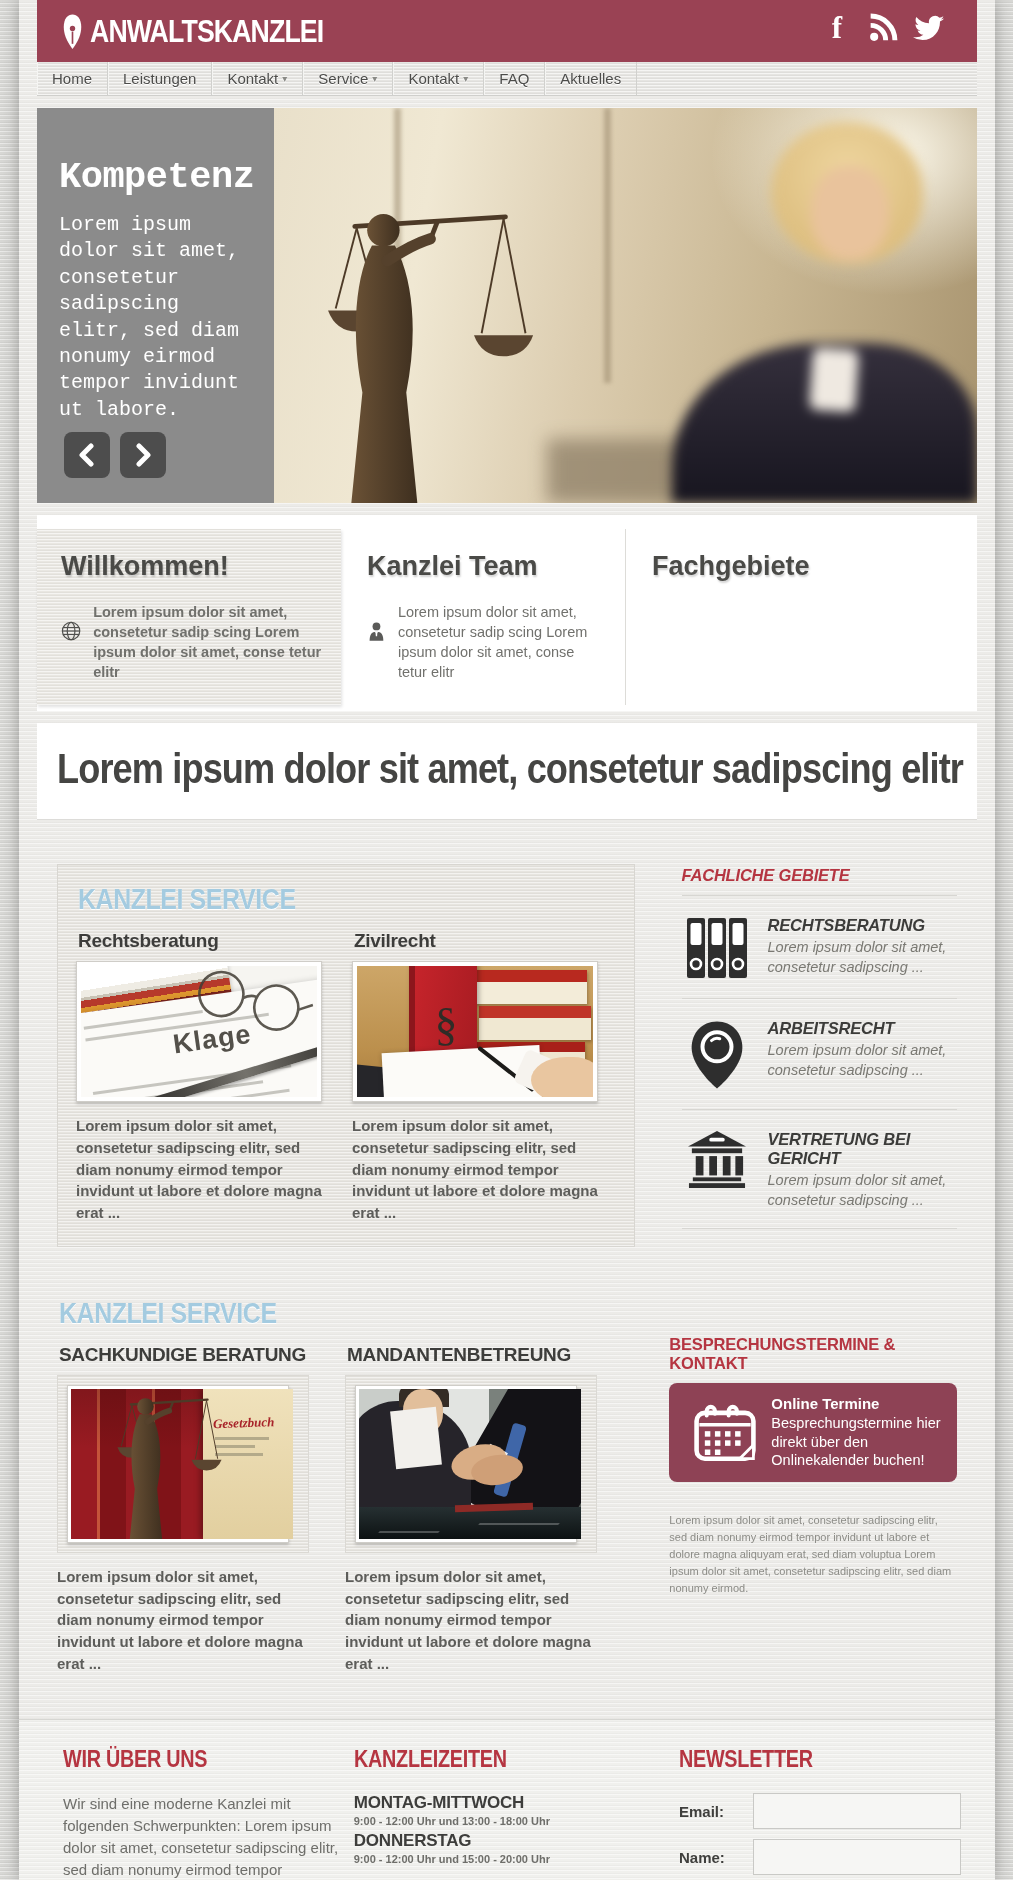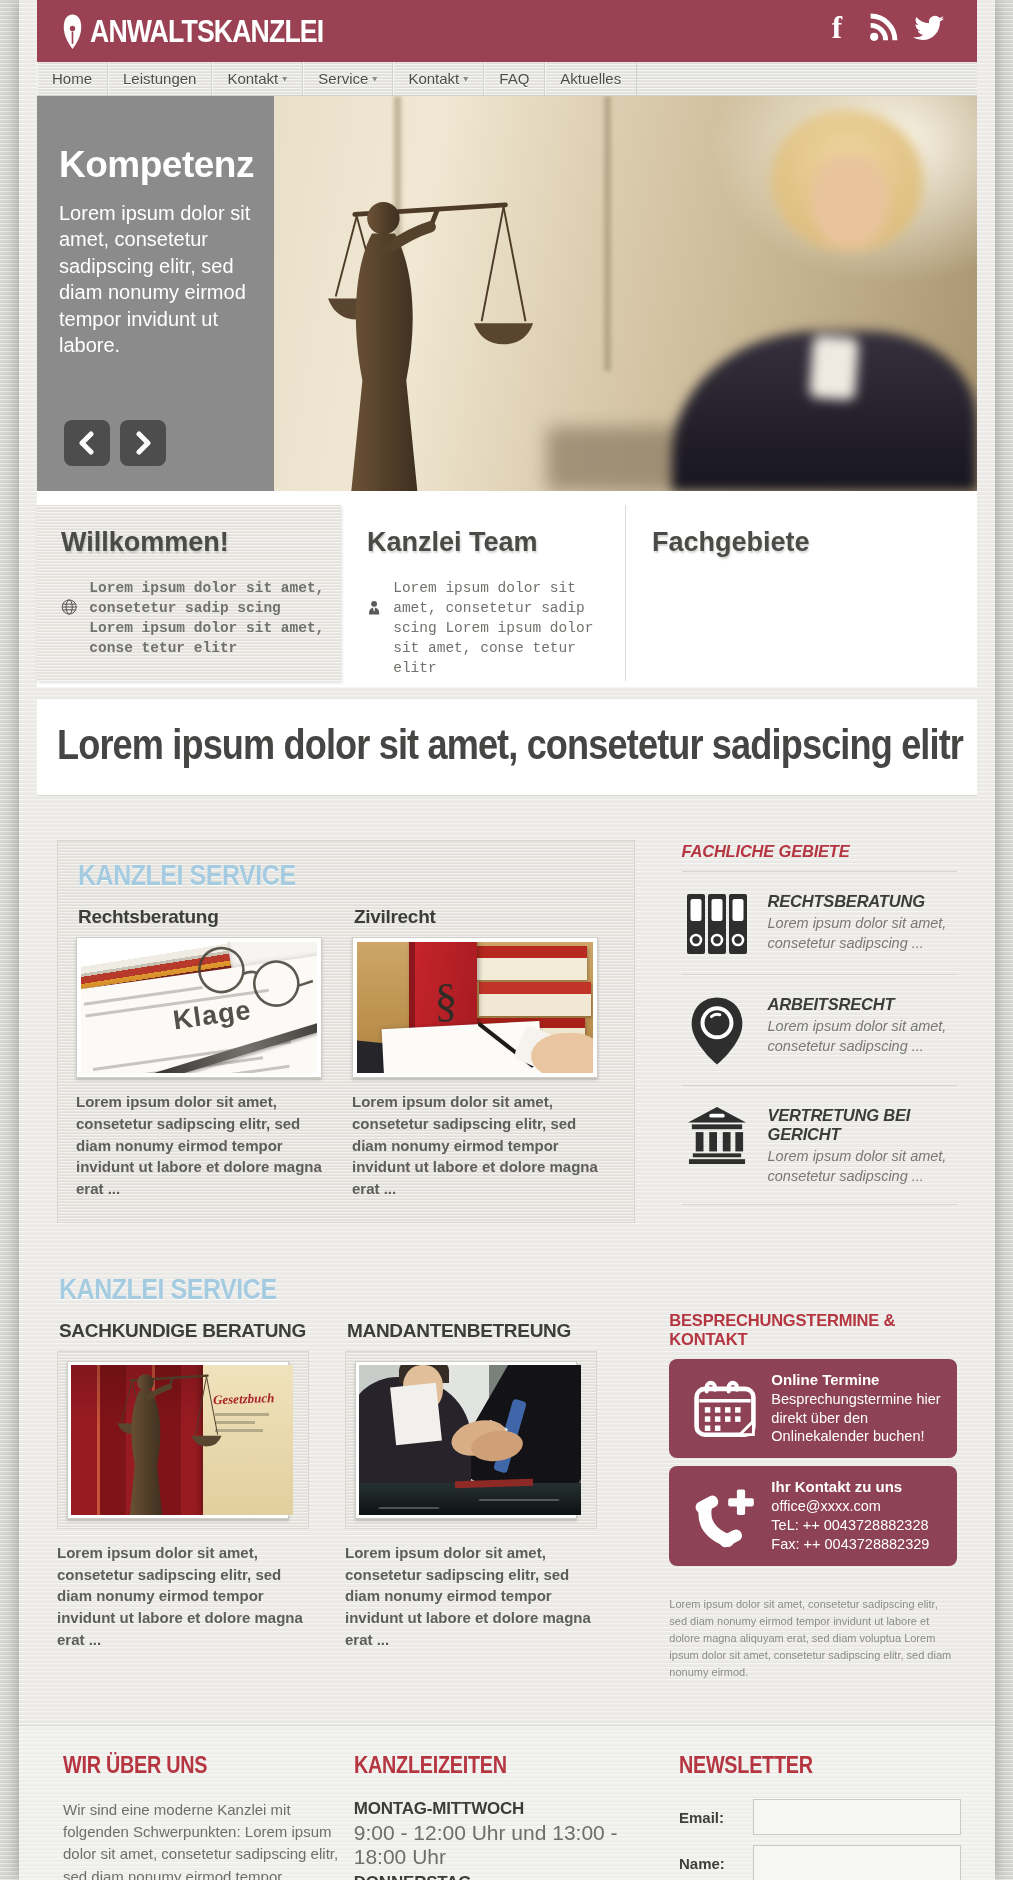--- a/index.html
+++ b/index.html
@@ -25,21 +25,21 @@
 
   
   .nav{margin:0 18px;height:33px;background:#e6e5e2;
     background-image:repeating-linear-gradient(0deg,rgba(255,255,255,.6) 0 1px,rgba(0,0,0,.03) 1px 2px,transparent 2px 3px);
     border-bottom:1px solid #cfcfcc;display:flex;}
   .nav-item{line-height:33px;padding:0 15px;font-size:15px;color:#4c4c4a;cursor:pointer;
     border-right:1px solid #d1d1ce;box-shadow:inset 1px 0 0 #f5f5f3;text-shadow:0 1px 0 #fff;white-space:nowrap;}
   .nav-item .caret{font-size:10px;color:#8a8a86;margin-left:4px;vertical-align:2px;}
 
   
-  .hero{margin:0 18px;height:395px;position:relative;overflow:hidden;background:#cbbd9f;}
+  .hero{margin:12px 18px;height:395px;position:relative;overflow:hidden;background:#cbbd9f;font-family:Liberation Mono, monospace;}
   .hero-photo{position:absolute;left:237px;top:0;right:0;bottom:0;overflow:hidden;
     background:
       radial-gradient(260px 200px at 88% 12%,rgba(255,252,240,.95),rgba(255,252,240,0) 70%),
       linear-gradient(100deg,#e9e0ca 0%,#f0e8d3 22%,#dccdb0 45%,#c9b793 68%,#a8946f 100%);}
   .winline{position:absolute;top:0;bottom:120px;width:7px;background:#9b8a6d;opacity:.55;filter:blur(2px);}
   .deskblob{position:absolute;right:0;bottom:0;width:430px;height:64px;background:#8d7e66;filter:blur(9px);opacity:.75;}
   .statue{position:absolute;left:14px;bottom:-4px;}
   .woman{position:absolute;right:0;top:0;width:320px;height:100%;filter:blur(6px);}
   .w-hair{position:absolute;top:14px;right:54px;width:152px;height:142px;border-radius:50% 50% 48% 52%;
     background:radial-gradient(circle at 50% 35%,#eed59e,#d6b573);}
@@ -51,21 +51,21 @@
   .hero-caption h1{margin:48px 0 14px 22px;font-size:37px;letter-spacing:-.5px;}
   .hero-caption p{margin:0 18px 0 22px;font-size:20px;line-height:1.32;font-weight:300;}
   .arrows{position:absolute;left:27px;bottom:25px;display:flex;gap:10px;}
   .arrow{width:46px;height:46px;background:#4d4d4d;border:none;border-radius:8px;cursor:pointer;
     display:flex;align-items:center;justify-content:center;padding:0;}
 
   
   .features{margin:0 18px;background:#fff;padding:14px 0 6px 0;display:flex;min-height:176px;}
   .feat-title{font-size:27px;font-weight:bold;color:#4a4a47;margin:8px 0 20px 0;
     text-shadow:1px 2px 2px rgba(0,0,0,.18);}
-  .feat-row{display:flex;gap:12px;align-items:flex-start;font-family:Liberation Mono, monospace;}
+  .feat-row{display:flex;gap:12px;align-items:flex-start;}
   .feat-text{font-size:14.5px;color:#71716d;line-height:1.38;}
   .f-box{width:264px;background:#e9e7e2;
     background-image:repeating-linear-gradient(0deg,rgba(255,255,255,.55) 0 1px,rgba(0,0,0,.03) 1px 2px,transparent 2px 3px);
     padding:14px 16px 18px 24px;box-shadow:1px 2px 3px rgba(0,0,0,.12);}
   .f-col{padding:14px 20px 0 26px;width:238px;}
   .f-col3{width:300px;border-left:1px solid #dddcd8;}
   .f-box .feat-text{font-weight:bold;}
 
   .gapstrip{height:12px;margin:0 18px;}
   .band{margin:0 18px;background:#fff;border-bottom:1px solid #dddcd9;padding:22px 20px 26px 20px;}
@@ -162,21 +162,21 @@
 
   
   .footer{margin-top:44px;border-top:1px solid #d6d6d2;background:#f0f0ed;
     background-image:repeating-linear-gradient(0deg,rgba(255,255,255,.5) 0 1px,rgba(0,0,0,.02) 1px 2px,transparent 2px 4px);
     padding:26px 38px 40px 44px;display:flex;}
   .ft-h{font-size:23px;font-weight:bold;color:#b53541;margin:0 0 20px 0;letter-spacing:-.3px;}
   .ft-about{width:296px;}
   .ft-p{font-size:15px;color:#6e6e6a;line-height:1.48;margin:0 0 16px 0;}
   .ft-hours{width:322px;margin-left:12px;}
   .ft-day{font-size:17px;font-weight:bold;color:#3d3d3b;letter-spacing:-.2px;}
-  .ft-time{font-size:21px;color:#6e6e6a;margin:2px 0 4px 0;}
+  .ft-time{font-size:11px;color:#6e6e6a;margin:2px 0 4px 0;font-weight:bold;}
   .ft-news{width:278px;margin-left:22px;}
   .nl-row{display:flex;align-items:flex-start;margin-bottom:10px;}
   .nl-label{width:74px;flex:none;font-size:15px;font-weight:bold;color:#3f3f3d;padding-top:10px;}
   .nl-input{width:190px;height:34px;background:#f6f6f4;border:1px solid #c9c9c6;outline:none;font-size:15px;padding:0 8px;color:#444;}
 </style>
 </head>
 <body>
 
 <div class="sheet">
 
@@ -504,37 +504,20 @@
                   <rect x="25" y="51" width="6" height="6"></rect>
               </g>
               <path d="M52,61 L67,46 L67,61 Z" fill="#8e4255" stroke="#fff" stroke-width="3"></path>
             </svg>
           </span>
           <span>
             <div class="mt">Online Termine</div>
             <div class="mx">Besprechungstermine hier direkt über den Onlinekalender buchen!</div>
           </span>
         </div>
-        <div class="mbox">
-          <span class="mic">
-            <svg width="64" height="64" viewBox="0 0 70 70">
-              <path d="M14,24 Q8,50 38,62" fill="none" stroke="#fff" stroke-width="14" stroke-linecap="round"></path>
-              <rect x="2" y="16" width="26" height="13" rx="6" fill="#fff" transform="rotate(-28 15 22)"></rect>
-              <rect x="28" y="53" width="26" height="13" rx="6" fill="#fff" transform="rotate(-28 41 59)"></rect>
-              <rect x="48" y="6" width="9" height="28" rx="2" fill="#fff"></rect>
-              <rect x="38.5" y="15.5" width="28" height="9" rx="2" fill="#fff"></rect>
-            </svg>
-          </span>
-          <span>
-            <div class="mt">Ihr Kontakt zu uns</div>
-            <div class="mx">office@xxxx.com</div>
-            <div class="mx">TeL: ++ 0043728882328</div>
-            <div class="mx">Fax: ++ 0043728882329</div>
-          </span>
-        </div>
         <div class="knote">Lorem ipsum dolor sit amet, consetetur sadipscing elitr, sed diam nonumy eirmod tempor invidunt ut labore et dolore magna aliquyam erat, sed diam voluptua Lorem ipsum dolor sit amet, consetetur sadipscing elitr, sed diam nonumy eirmod.</div>
       </div>
     </div>
   </div>
 
   <div class="footer">
     <div class="ft-about">
       <div class="ft-h"><span class="sqz">WIR ÜBER UNS</span></div>
       <p class="ft-p">Wir sind eine moderne Kanzlei mit folgenden Schwerpunkten: Lorem ipsum dolor sit amet, consetetur sadipscing elitr, sed diam nonumy eirmod tempor invidunt.</p>
 

